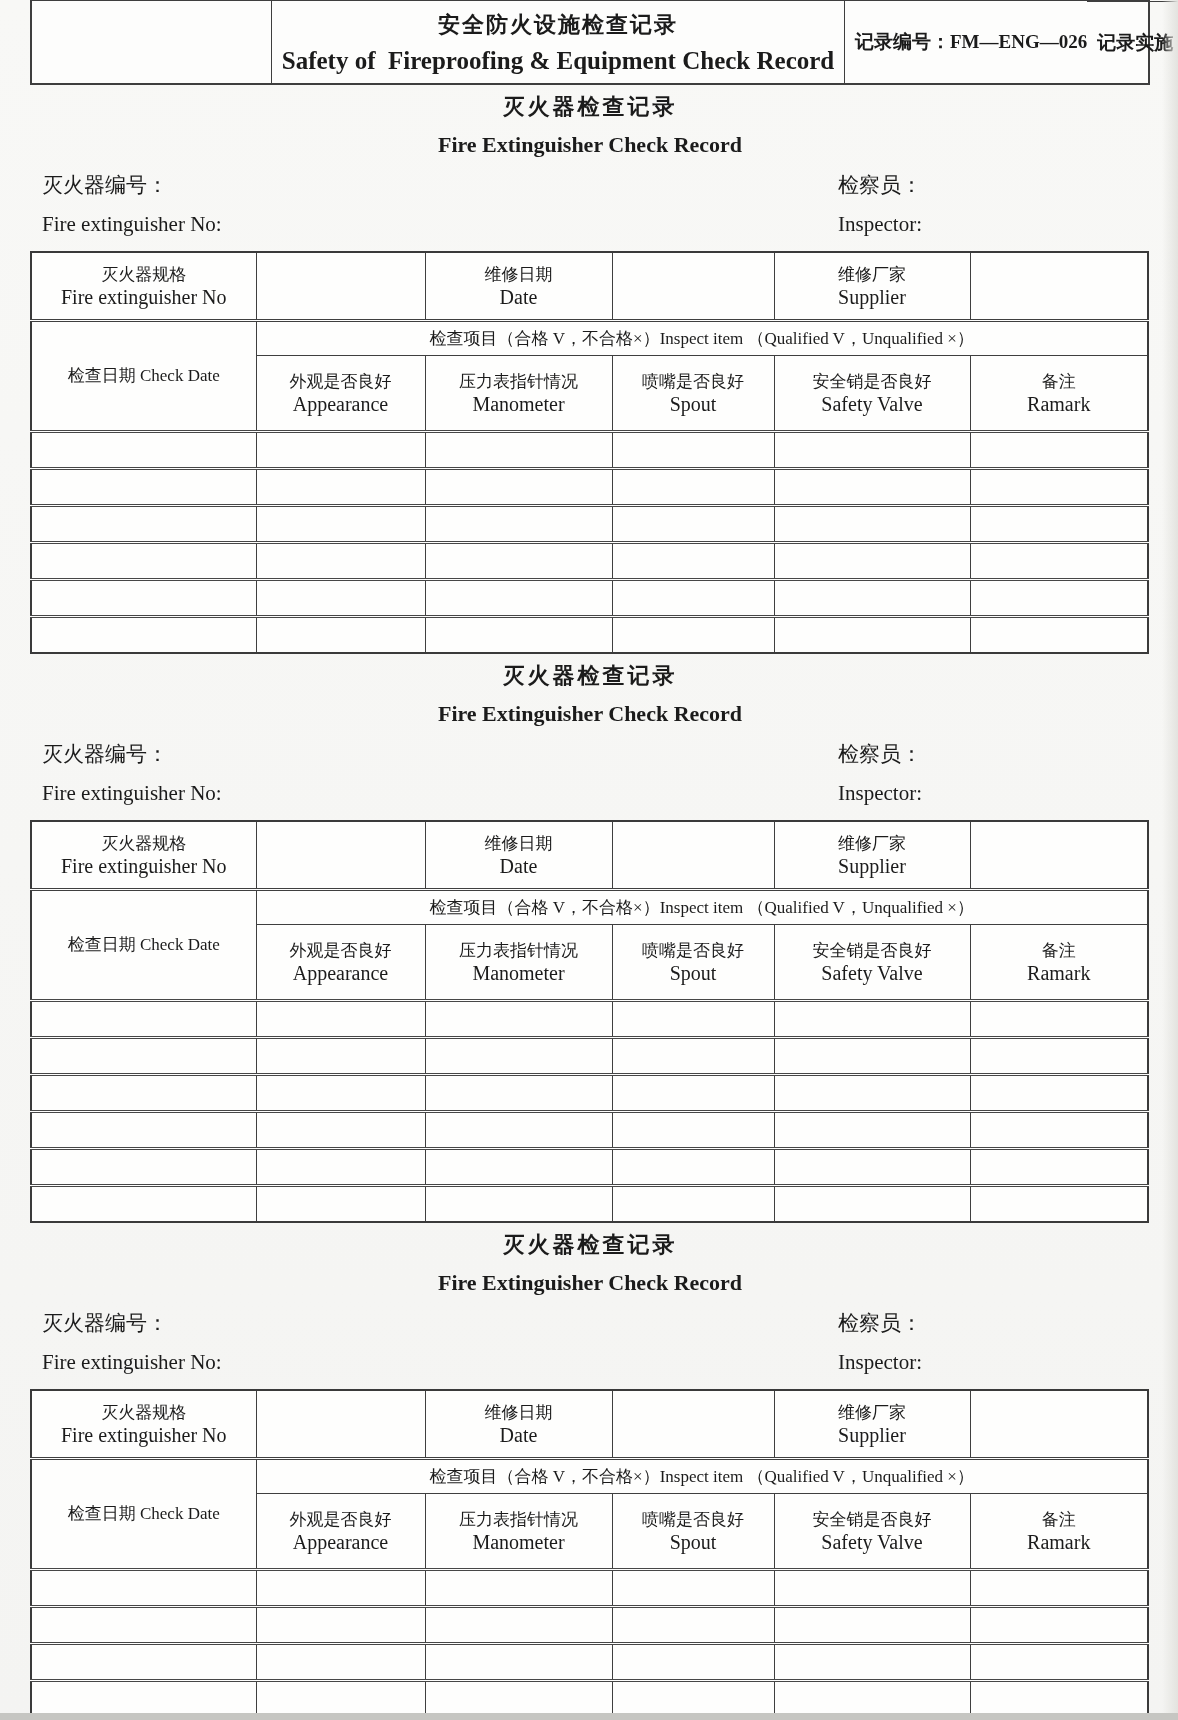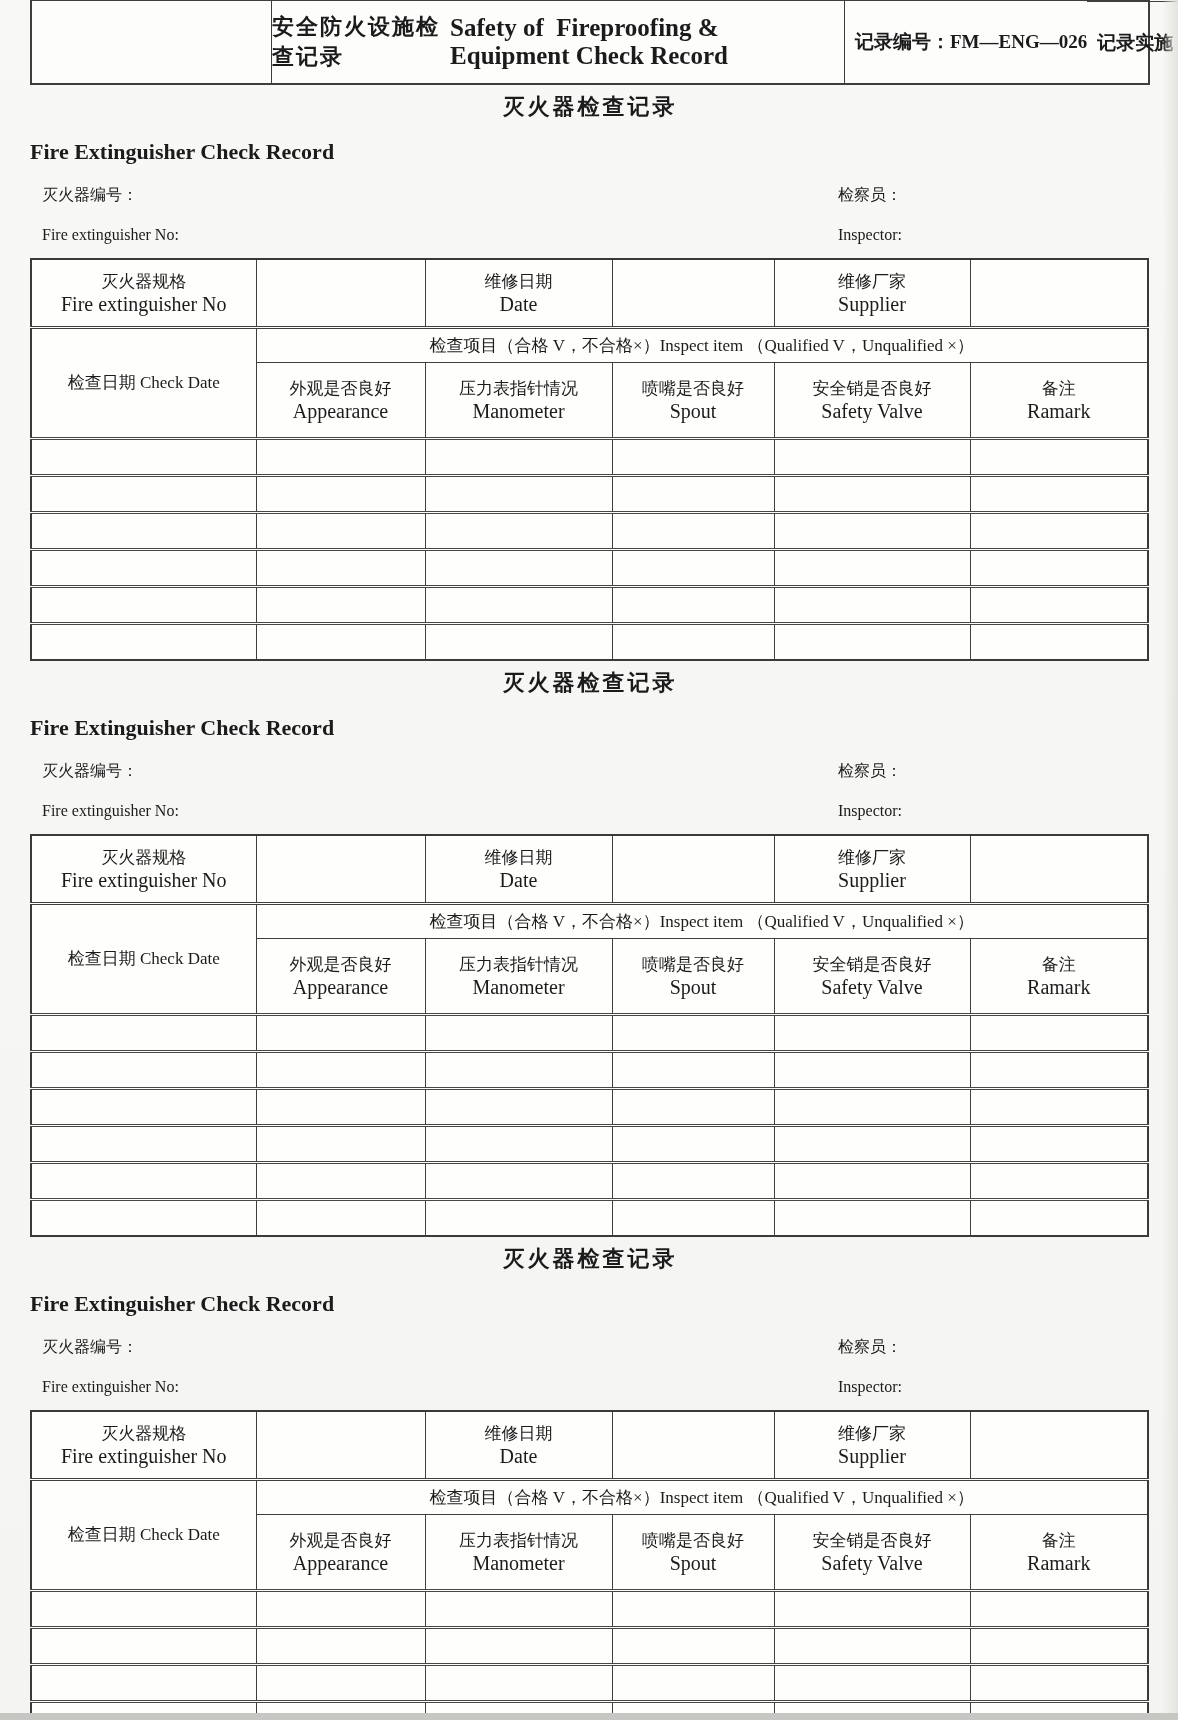--- a/index.html
+++ b/index.html
@@ -14,32 +14,32 @@
   .content { position: absolute; left: 30px; top: 0; width: 1120px; }
 
   
   .header-table {
     display: grid; grid-template-columns: 240px 573px 307px;
     border: 2px solid #3e3e3e; border-top-width: 1px;
     height: 85px; background: #fdfdfc;
   }
   .hcell { border-right: 1.5px solid #3e3e3e; }
   .hcell:last-child { border-right: none; }
-  .hcell-title { display: flex; flex-direction: row; justify-content: center; align-items: center; gap: 7px; }
+  .hcell-title { display: flex; flex-direction: column; justify-content: center; align-items: center; gap: 7px; }
   .h-title-zh { font-size: 22px; font-weight: bold; letter-spacing: 2px; }
   .h-title-en { font-size: 25px; font-weight: bold; }
   .hcell-meta { display: flex; flex-direction: row; }
   .meta-row { flex: 1; display: flex; align-items: center; padding-left: 10px; font-size: 19px; font-weight: bold; white-space: nowrap; }
   .meta-row + .meta-row { border-top: 1.5px solid #3e3e3e; justify-content: flex-end; }
 
   
   .section { margin-top: 5px; }
   .sec-title-zh { text-align: center; font-size: 22px; font-weight: bold; letter-spacing: 3px; margin: 6px 0 0; line-height: 32px; }
-  .sec-title-en { text-align: left; font-size: 22px; font-weight: bold; margin: 14px 0 0; line-height: 30px; }
-  .meta-line { position: relative; height: 38px; font-size: 16px; }
+  .sec-title-en { text-align: center; font-size: 22px; font-weight: bold; margin: 7px 0 0; line-height: 30px; }
+  .meta-line { position: relative; height: 38px; font-size: 21px; }
   .meta-line.first { margin-top: 3px; }
   .meta-left  { position: absolute; left: 12px; bottom: 2px; }
   .meta-right { position: absolute; left: 808px; bottom: 2px; }
 
   
   .check-table {
     width: 1117px; border-collapse: collapse; table-layout: fixed;
     margin-top: 12px; background: #fefefd;
   }
   .check-table td {

